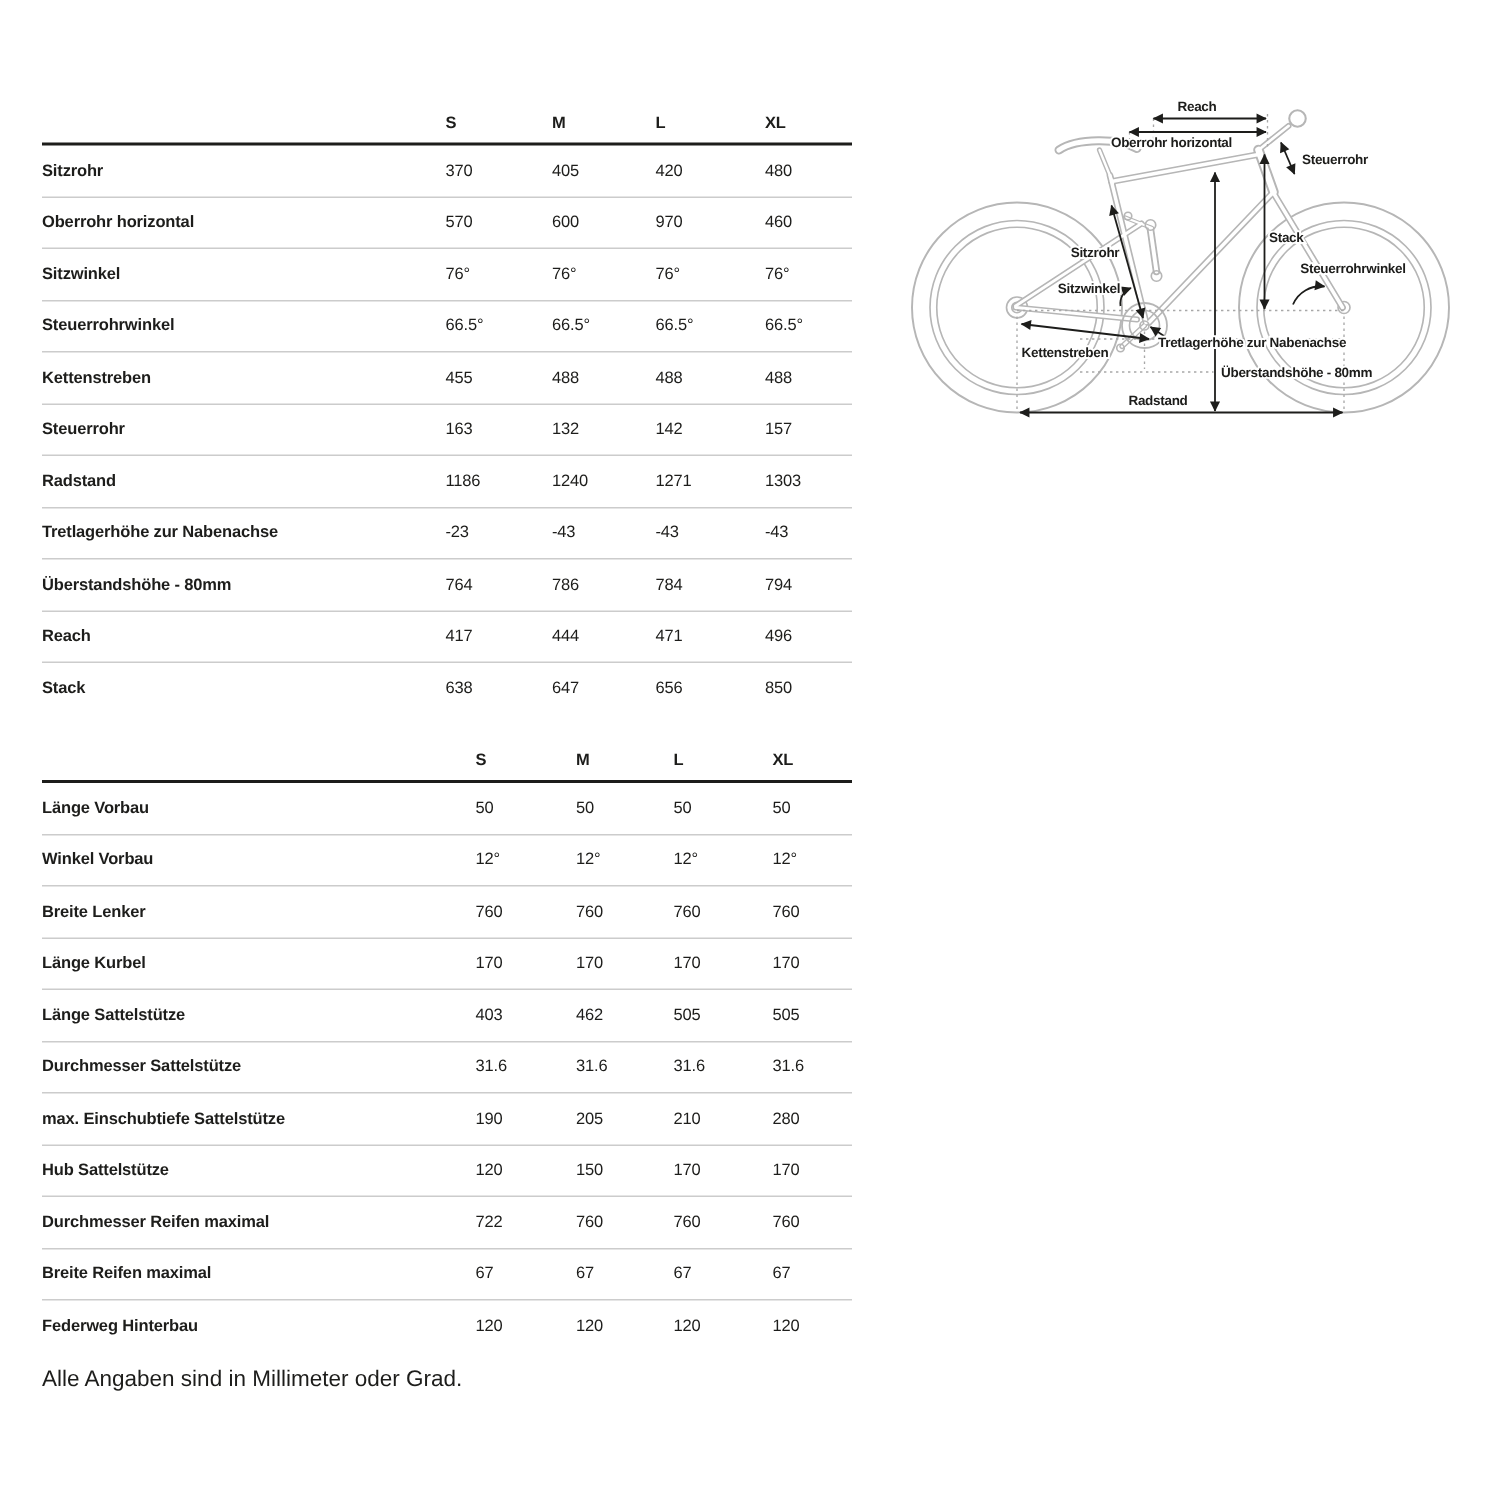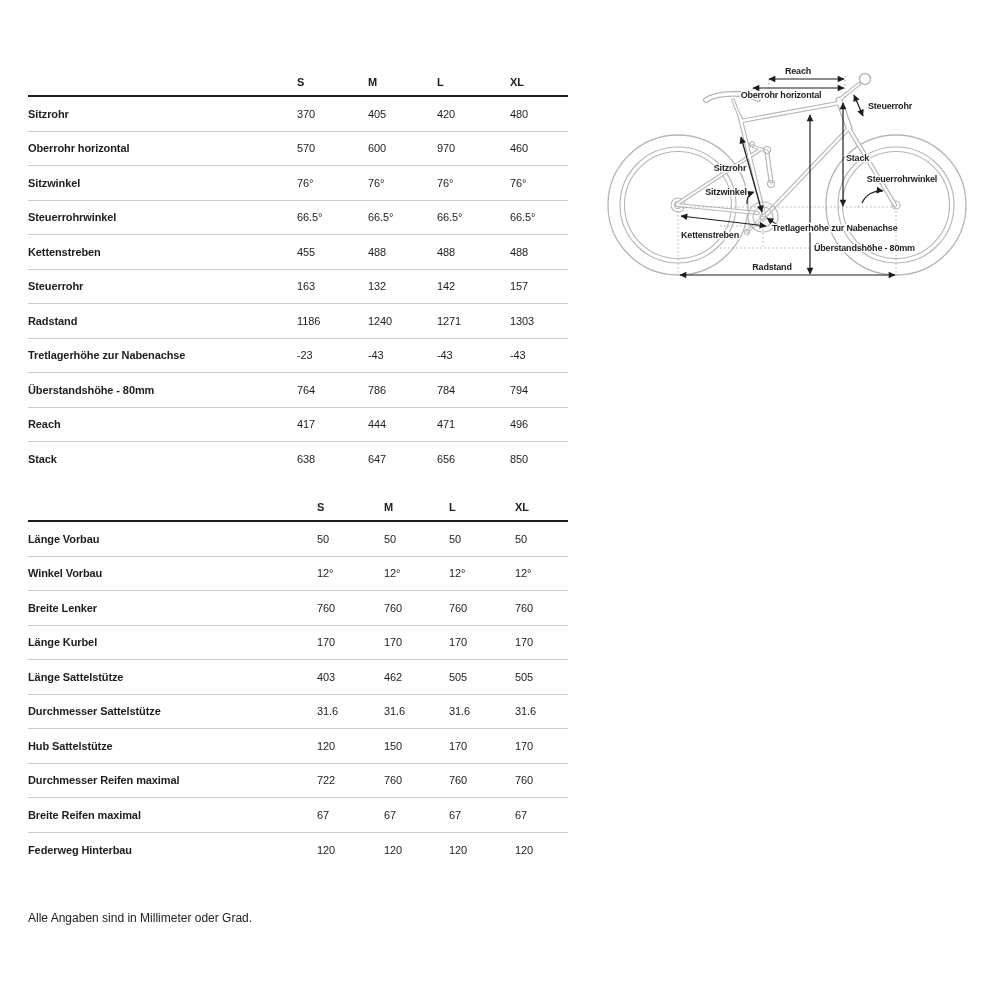--- a/index.html
+++ b/index.html
@@ -15,21 +15,21 @@
   .row   { display:grid; height:34.5px; align-items:center; border-bottom:1px solid #cccccc; }
   .row:last-child { border-bottom:none; }
 
   .t1 .thead, .t1 .row { grid-template-columns:269px 71px 69px 73px 1fr; }
   .t2 .thead, .t2 .row { grid-template-columns:289px 67px 65px 66px 1fr; }
 
   .hcell { font-weight:bold; }
   .label { font-weight:bold; padding-right:6px; }
   .val   { font-weight:normal; }
 
-  .footnote { position:absolute; left:28px; top:911px; font-size:12px; color:#1d1d1b; }
+  .footnote { position:absolute; left:28px; top:911px; font-size:15px; color:#1d1d1b; }
 
   .diagram { position:absolute; left:600px; top:45px; width:400px; height:250px; }
 
   svg text { font-family:"Liberation Sans", sans-serif; font-size:9px; font-weight:bold;
              fill:#1d1d1b; stroke:#ffffff; stroke-width:2.6px; paint-order:stroke;
              letter-spacing:-0.2px; }
   .bike-out  { stroke:#b6b6b6; fill:none; stroke-linecap:round; }
   .bike-in   { stroke:#ffffff; fill:none; stroke-linecap:round; }
   .bike-circ { stroke:#b6b6b6; fill:none; }
   .dots      { stroke:#a8a8a8; stroke-width:0.9; fill:none; stroke-dasharray:1.6 2.4; }
@@ -169,20 +169,27 @@
         <div class="val">462</div>
         <div class="val">505</div>
         <div class="val">505</div>
       </div>
       <div class="row">
         <div class="label">Durchmesser Sattelstütze</div>
         <div class="val">31.6</div>
         <div class="val">31.6</div>
         <div class="val">31.6</div>
         <div class="val">31.6</div>
+      </div>
+      <div class="row">
+        <div class="label">max. Einschubtiefe Sattelstütze</div>
+        <div class="val">190</div>
+        <div class="val">205</div>
+        <div class="val">210</div>
+        <div class="val">280</div>
       </div>
       <div class="row">
         <div class="label">Hub Sattelstütze</div>
         <div class="val">120</div>
         <div class="val">150</div>
         <div class="val">170</div>
         <div class="val">170</div>
       </div>
       <div class="row">
         <div class="label">Durchmesser Reifen maximal</div>

